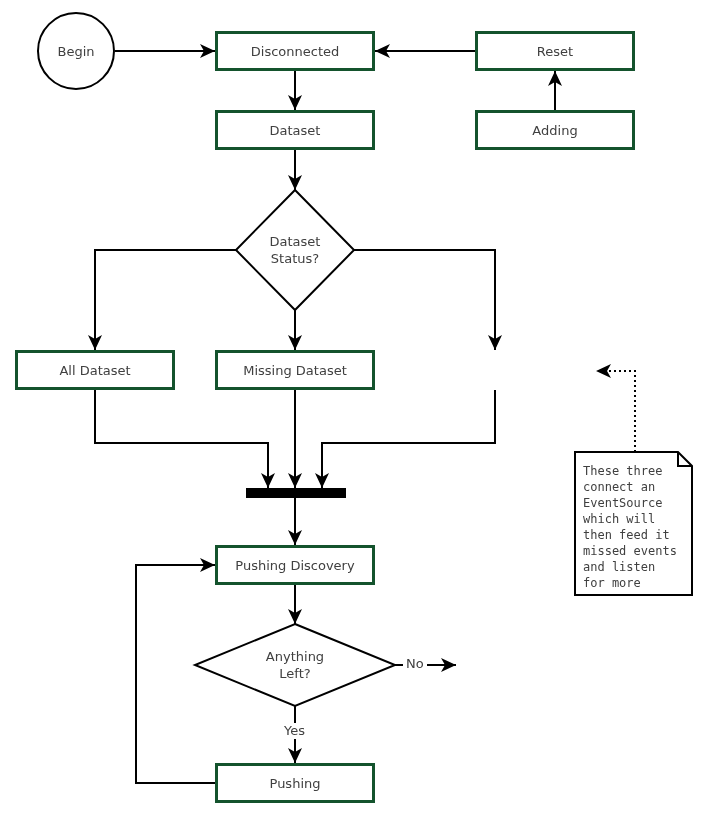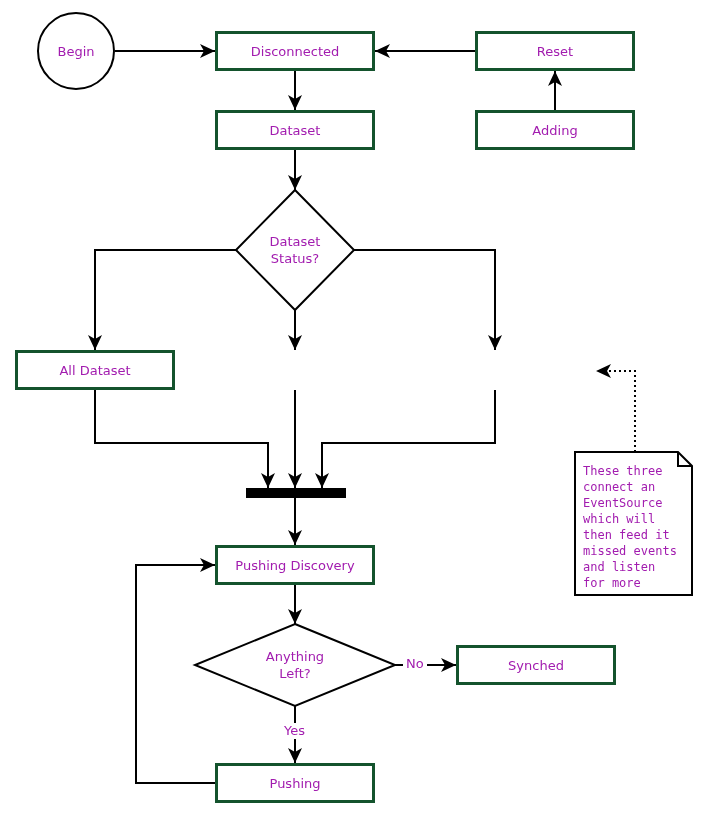--- a/index.html
+++ b/index.html
@@ -2,21 +2,21 @@
 <html><head>
 <meta charset="utf-8">
 <style>
   html, body { margin: 0; padding: 0; background: #ffffff; }
   .canvas {
     position: relative;
     width: 711px;
     height: 819px;
     background: #ffffff;
     font-family: "DejaVu Sans", "Liberation Sans", sans-serif;
-    color: #a21caf;
+    color: #404040;
     overflow: hidden;
   }
   .canvas svg { position: absolute; left: 0; top: 0; }
   .node-box {
     position: absolute;
     width: 160px;
     height: 40px;
     box-sizing: border-box;
     border: 3px solid #14532d;
     background: #fff;
@@ -134,32 +134,32 @@
     <span>Adding</span>
   </div>
 
   <div class="diamond-label" style="left:235px; top:230px;">Dataset
 Status?</div>
 
   <div class="node-box" style="left:15px; top:350px;">
     <span>All Dataset</span>
   </div>
 
+  <div class="node-box" style="left:215px; top:350px;">
+    <span>Missing Dataset</span>
+  </div>
 
 
   <div class="node-box" style="left:215px; top:545px;">
     <span>Pushing Discovery</span>
   </div>
 
   <div class="diamond-label" style="left:235px; top:645px;">Anything
 Left?</div>
 
-  <div class="node-box" style="left:456px; top:645px;">
-    <span>Synched</span>
-  </div>
 
   <div class="node-box" style="left:215px; top:763px;justify-content:center;">
     <span>Pushing</span>
   </div>
 
   <div class="edge-label" style="left:403px; top:656px;">No</div>
   <div class="edge-label" style="left:281px; top:723px;">Yes</div>
 
   <div class="note-text">These three
 connect an

